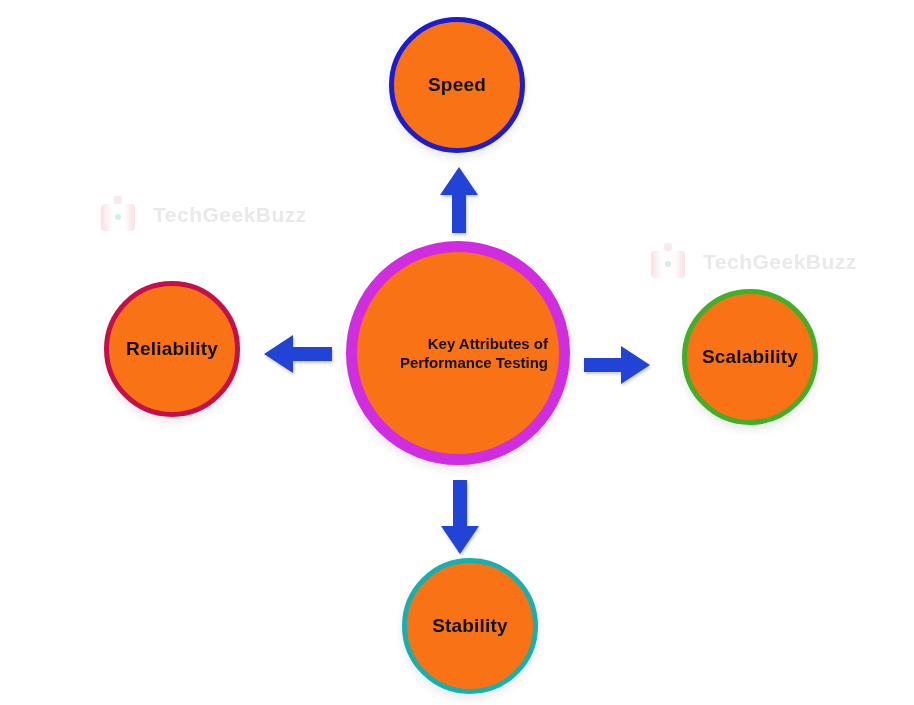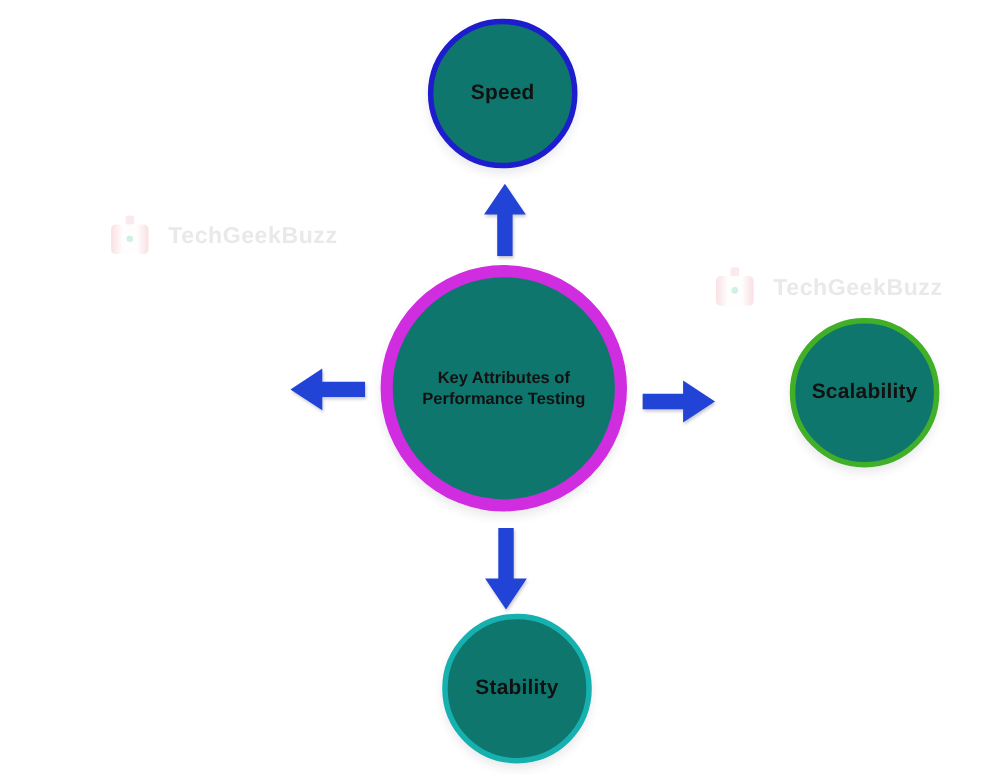--- a/index.html
+++ b/index.html
@@ -10,28 +10,28 @@
     background: #ffffff;
     font-family: "Liberation Sans", "DejaVu Sans", sans-serif;
     overflow: hidden;
     --arrow: #2244d6;
   }
 
   
   .node {
     position: absolute;
     border-radius: 50%;
-    background: #0f766e;
+    background: #f97316;
     box-sizing: border-box;
     border-style: solid;
     border-color: var(--c, #000);
     display: flex;
     align-items: center;
     justify-content: center;
-    text-align: center;
+    text-align: right;
     box-shadow: 0 5px 9px rgba(50, 50, 80, 0.10);
   }
   .outer-node { width: 136px; height: 136px; border-width: 5px; }
   .center-node { left: 346px; top: 241px; width: 224px; height: 224px; border-width: 11px; }
 
   .node-label {
     font-weight: bold;
     font-size: 19px;
     color: #111111;
     letter-spacing: 0.2px;
@@ -39,21 +39,21 @@
   .center-label {
     font-weight: bold;
     font-size: 15px;
     line-height: 1.3;
     width: 180px;
     color: #111111;
   }
 
   .node-speed       { left: 389px; top: 17px;  }
   .node-reliability { left: 104px; top: 281px; }
-  .node-scalability { left: 718px; top: 289px; }
+  .node-scalability { left: 682px; top: 289px; }
   .node-stability   { left: 402px; top: 558px; }
 
   
   .arrow {
     position: absolute;
     color: var(--arrow);
     filter: drop-shadow(1.5px 2px 1.5px rgba(60, 60, 90, 0.28));
   }
   .arrow-up    { left: 439px; top: 167px; width: 40px; height: 66px; }
   .arrow-down  { left: 440px; top: 480px; width: 40px; height: 74px; }
@@ -116,20 +116,23 @@
   </div>
 
   <div class="node center-node" style="--c: #d02ce0;">
     <span class="center-label">Key Attributes of Performance Testing</span>
   </div>
 
   <div class="node outer-node node-speed" style="--c: #1d1dce;">
     <span class="node-label">Speed</span>
   </div>
 
+  <div class="node outer-node node-reliability" style="--c: #c31048;">
+    <span class="node-label">Reliability</span>
+  </div>
 
   <div class="node outer-node node-scalability" style="--c: #41af27;">
     <span class="node-label">Scalability</span>
   </div>
 
   <div class="node outer-node node-stability" style="--c: #16b0ae;">
     <span class="node-label">Stability</span>
   </div>
 
   <svg class="arrow arrow-up" viewBox="0 0 40 66" aria-hidden="true">

